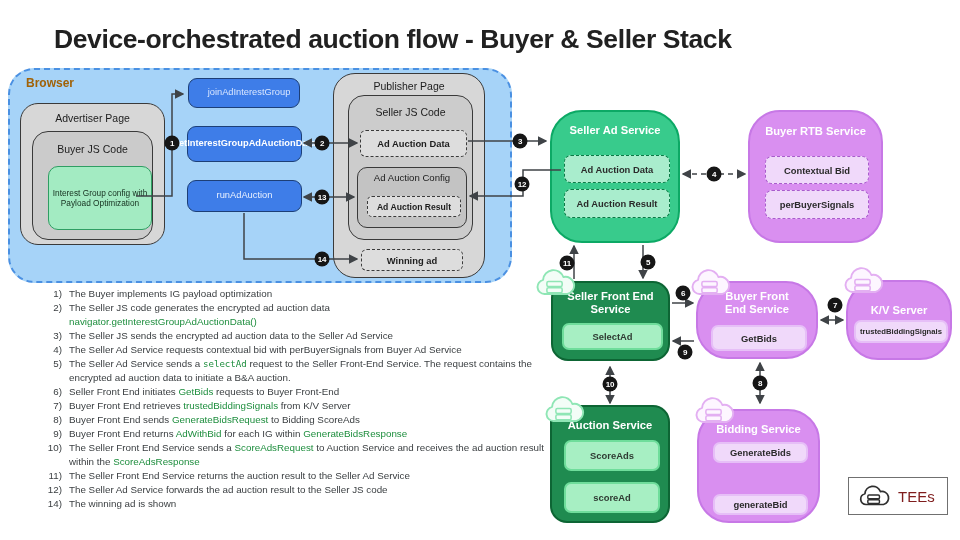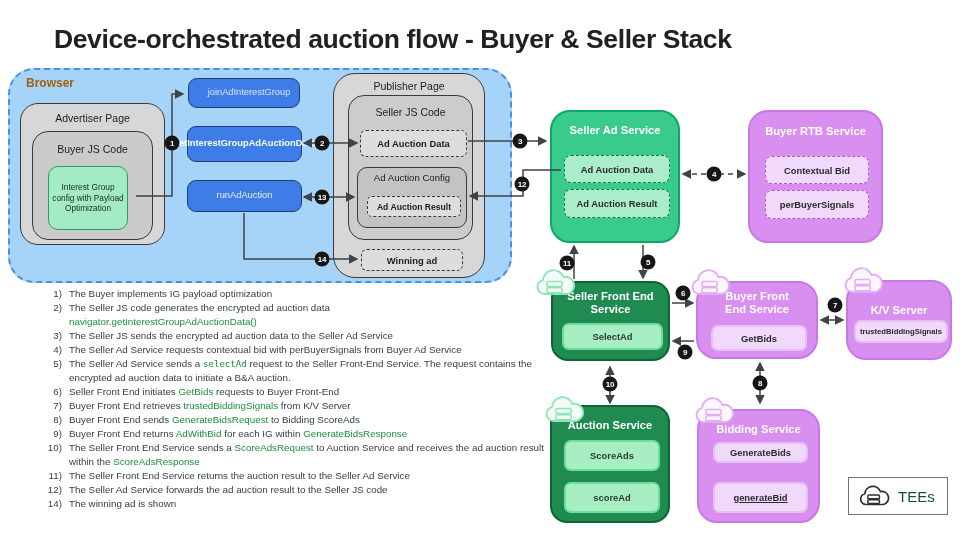--- a/index.html
+++ b/index.html
@@ -12,42 +12,42 @@
   .browser{left:8px;top:68px;width:504px;height:215px;background:#A6D3F8;
            border:2px dashed #4A90E2;border-radius:26px;}
   .browser-label{left:26px;top:76px;font-size:12px;font-weight:bold;color:#a16207;}
   .gray-box{background:#D7D7D7;border:1.4px solid #3a3a3a;border-radius:18px;}
   .adv-page{left:20px;top:103px;width:145px;height:142px;}
   .pub-page{left:333px;top:73px;width:152px;height:205px;border-radius:22px;}
   .inner-gray{background:#CBCBCB;border:1.4px solid #3a3a3a;border-radius:16px;}
   .buyer-js{left:32px;top:131px;width:121px;height:109px;}
   .seller-js{left:348px;top:95px;width:125px;height:145px;background:#CCCCCC;}
   .box-label{font-size:10.5px;color:#1c1c1c;text-align:center;}
-  .ig-box{left:48px;top:166px;width:80px;height:64px;background:#A3EBC2;
+  .ig-box{left:48px;top:166px;width:104px;height:64px;background:#A3EBC2;
           border:1.4px solid #2F9E63;border-radius:10px;display:flex;align-items:center;
           justify-content:center;text-align:center;font-size:8.3px;line-height:1.25;
           color:#15301f;padding:3px;}
   .api-btn{background:#3E7DE8;border:1.3px solid #1d3f77;border-radius:9px;color:#fff;
            display:flex;align-items:center;justify-content:center;text-align:center;
            font-size:9.3px;line-height:1.2;padding:2px 6px;}
   #btn-join{left:188px;top:78px;width:112px;height:30px;color:#d9e6ff;padding-left:16px;}
   #btn-get{left:187px;top:126px;width:115px;height:36px;font-weight:bold;}
   #btn-run{left:187px;top:180px;width:115px;height:32px;color:#e8f0ff;}
   .dashed-gray{background:#DDDDDD;border:1.3px dashed #3a3a3a;border-radius:6px;
                display:flex;align-items:center;justify-content:center;font-weight:bold;
                font-size:9.4px;color:#1d1d1d;}
   #ad-auction-data{left:360px;top:130px;width:107px;height:27px;}
   .config-box{left:357px;top:167px;width:110px;height:61px;background:#C3C3C3;
               border:1.3px solid #3a3a3a;border-radius:10px;}
   #config-label{left:357px;top:172px;width:110px;font-size:9.6px;}
   #ad-auction-result{left:367px;top:196px;width:94px;height:21px;font-size:8.6px;border-radius:5px;}
   #winning-ad{left:361px;top:249px;width:102px;height:22px;}
 
   
-  .svc{border-radius:20px;}
+  .svc{border-radius:32px;}
   .svc-title{position:absolute;left:0;right:0;text-align:center;color:#fff;
              font-weight:bold;font-size:11.2px;line-height:1.2;}
   .green-svc{background:#38CB8C;border:2px solid #0CA965;}
   .dark-green-svc{background:#1F8B50;border:2px solid #0D6534;border-radius:17px;}
   .purple-svc{background:#D98FF0;border:2px solid #C778E6;}
   .pill{position:absolute;border-radius:7px;display:flex;align-items:center;justify-content:center;
         font-size:9.4px;font-weight:bold;color:#2b2b2b;box-sizing:border-box;text-align:center;}
   .green-dash{background:#A9EDCD;border:1.4px dashed #0B7A45;}
   .purple-dash{background:#F0D9FA;border:1.4px dashed #A95BCD;}
   .green-solid{background:#A7EFC3;border:2px solid #6FDD9B;color:#2f3b33;}
@@ -69,37 +69,37 @@
   #svc-kv{left:846px;top:280px;width:106px;height:80px;}
   #svc-kv .svc-title{top:14px;margin-top:8px;}
   #pill-tbs{left:6px;top:38px;width:94px;height:23px;font-size:7.7px;}
   #svc-auction{left:550px;top:405px;width:120px;height:118px;}
   #svc-auction .svc-title{top:12px;}
   #pill-scoreads{left:12px;top:33px;width:96px;height:31px;}
   #pill-scoread{left:12px;top:75px;width:96px;height:31px;}
   #svc-bidding{left:697px;top:409px;width:123px;height:114px;}
   #svc-bidding .svc-title{top:12px;}
   #pill-genbids{left:14px;top:31px;width:95px;height:21px;}
-  #pill-genbid{left:14px;top:71px;width:95px;height:31px;text-decoration:underline;}
+  #pill-genbid{left:14px;top:83px;width:95px;height:21px;}
 
   
   .cloud{position:absolute;width:42px;height:29px;}
   #cloud-sfe{left:534px;top:269px;} #cloud-bfe{left:689px;top:269px;}
   #cloud-kv{left:842px;top:267px;}  #cloud-auc{left:543px;top:396px;}
   #cloud-bid{left:693px;top:397px;}
   .cloud-green path,.cloud-green rect{stroke:#8FE6B5;} .cloud-green path{fill:#f3fdf7;}
   .cloud-green rect,.cloud-purple rect{fill:none;}
   .cloud-purple path,.cloud-purple rect{stroke:#E3AFF2;} .cloud-purple path{fill:#fdf6ff;}
   .cloud-dark path,.cloud-dark rect{stroke:#2f2f2f;} .cloud-dark path{fill:#fff;}
   .cloud-dark rect{fill:#fff;}
 
   
   #tee-legend{left:848px;top:477px;width:100px;height:38px;background:#fff;
               border:1.5px solid #707070;display:flex;align-items:center;gap:8px;
-              padding-left:9px;font-size:15px;color:#14532d;}
+              padding-left:9px;font-size:15px;color:#7f1d1d;}
 
   
   .overlay{position:absolute;left:0;top:0;pointer-events:none;}
   .flow-line{stroke:#3F4347;stroke-width:1.5;fill:none;}
   .fmarker{position:absolute;width:15px;height:15px;border-radius:50%;background:#161616;
            color:#fff;font-size:8px;font-weight:bold;display:flex;align-items:center;
            justify-content:center;transform:translate(-50%,-50%);letter-spacing:-0.3px;}
 
   
   #steps{left:40px;top:287px;width:514px;}

